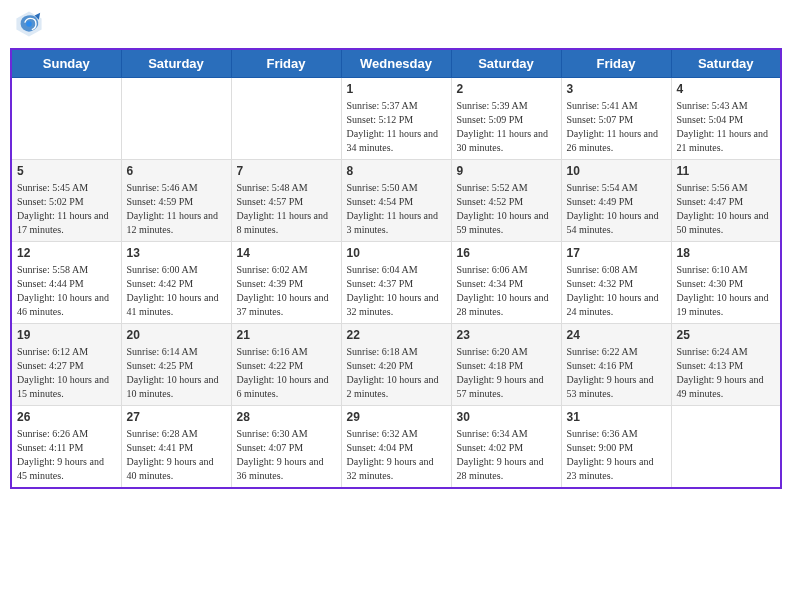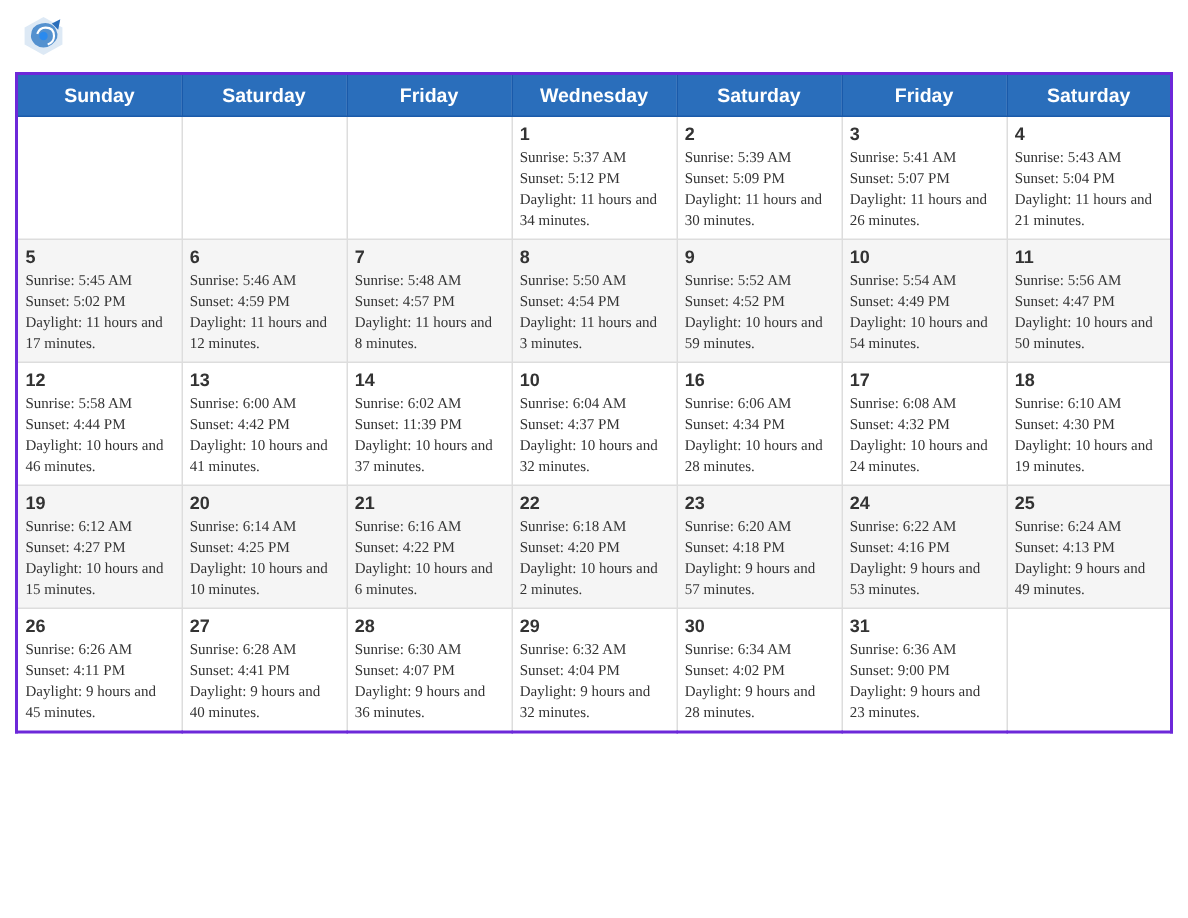--- a/index.html
+++ b/index.html
@@ -206,21 +206,21 @@
         <td>
           <span class="day-number">13</span>
           <div class="day-info">Sunrise: 6:00 AM
 Sunset: 4:42 PM
 Daylight: 10 hours
 and 41 minutes.</div>
         </td>
         <td>
           <span class="day-number">14</span>
           <div class="day-info">Sunrise: 6:02 AM
-Sunset: 11:39 PM
+Sunset: 4:39 PM
 Daylight: 10 hours
 and 37 minutes.</div>
         </td>
         <td>
           <span class="day-number">10</span>
           <div class="day-info">Sunrise: 6:04 AM
 Sunset: 4:37 PM
 Daylight: 10 hours
 and 32 minutes.</div>
         </td>

